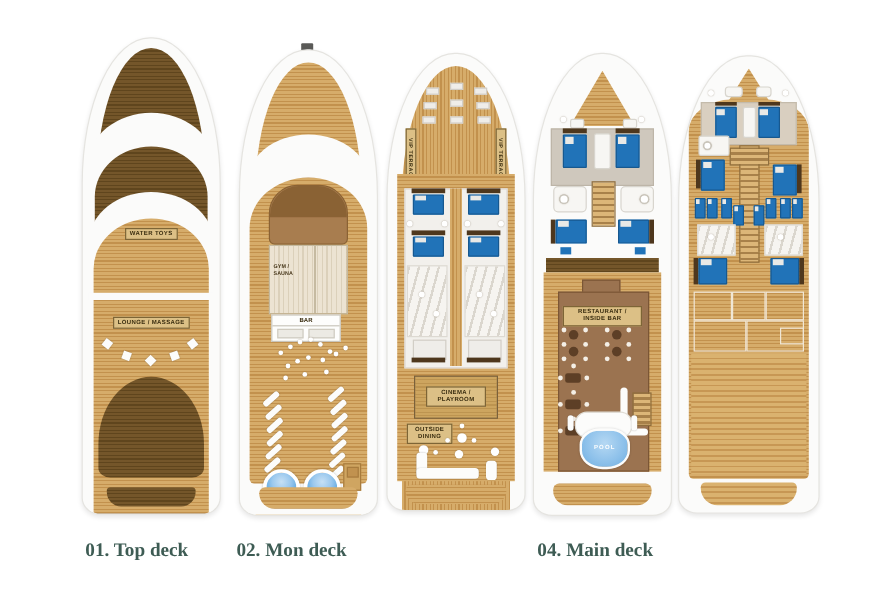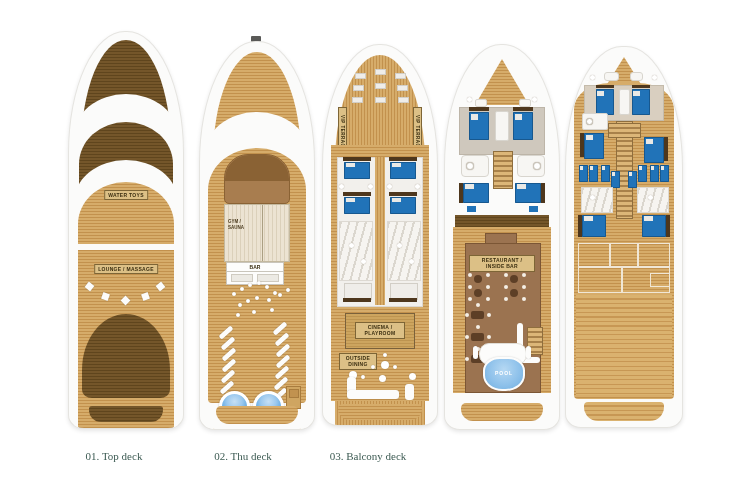--- a/index.html
+++ b/index.html
@@ -38,21 +38,21 @@
   .jacuzzi{position:absolute;width:25px;height:25px;border-radius:50%;border:3px solid #fff;
            background:radial-gradient(circle at 50% 30%,#c6e0f5 0%,#9cc9ee 35%,#4f9fdd 75%);
            box-shadow:0 0 2px rgba(0,0,0,.25);}
   .tbl{position:absolute;background:#5d3f26;border-radius:2px;}
   .tdot{position:absolute;width:4px;height:4px;background:#f4efe6;border-radius:50%;}
   .sofa{position:absolute;background:#fcfcfb;border-radius:3px;box-shadow:0 0 1px rgba(0,0,0,.3);}
   .bath{position:absolute;background:#f7f6f3;border:1px solid #d8d5ce;border-radius:2px;}
   .ladder{background:repeating-linear-gradient(180deg,#dcb678 0 3px,#a8814a 3px 5px);
           border:1px solid #8f6e3d;}
   .caption{position:absolute;top:450px;transform:translateX(-50%);white-space:nowrap;
-           font-family:"Liberation Serif",serif;font-size:11px;color:#3e5c54;}
+           font-family:"Liberation Serif",serif;font-size:16px;color:#3e5c54;font-weight:bold;}
   .curt{background:#f6f4f0;border:1px solid #ddd9d2;
         background-image:repeating-linear-gradient(105deg,rgba(196,190,178,.55) 0 2px,transparent 2px 8px);}
 </style>
 </head>
 <body>
 
 <div class="scene">
 
   <div class="hull" style="left:68px;top:31px;width:114px;height:396px;">
     <div class="abs woodd bowpt" style="left:12px;right:12px;top:8px;bottom:0;"></div>
@@ -295,16 +295,16 @@
       <div class="abs" style="left:62px;top:0;width:30px;height:22px;border:1px solid #f0e7d6;"></div>
       <div class="abs" style="left:2px;top:24px;width:42px;height:24px;border:1px solid #f0e7d6;"></div>
       <div class="abs" style="left:46px;top:24px;width:46px;height:24px;border:1px solid #f0e7d6;"></div>
       <div class="abs" style="left:74px;top:30px;width:18px;height:12px;border:1px solid #f0e7d6;"></div>
     </div>
     <div class="abs woodlt" style="left:10px;right:10px;top:248px;bottom:32px;"></div>
     <div class="abs woodlt" style="left:18px;right:18px;bottom:6px;height:19px;border-radius:4px 4px 14px 14px;"></div>
   </div>
 
   <div class="caption" style="left:114px;">01. Top deck</div>
-  <div class="caption" style="left:243px;">02. Thu deck</div>
-  <div class="caption" style="left:368px;">03. Balcony deck</div>
+  <div class="caption" style="left:243px;">02. Mon deck</div>
+  <div class="caption" style="left:496px;">04. Main deck</div>
 
 </div>
 
 </body></html>

